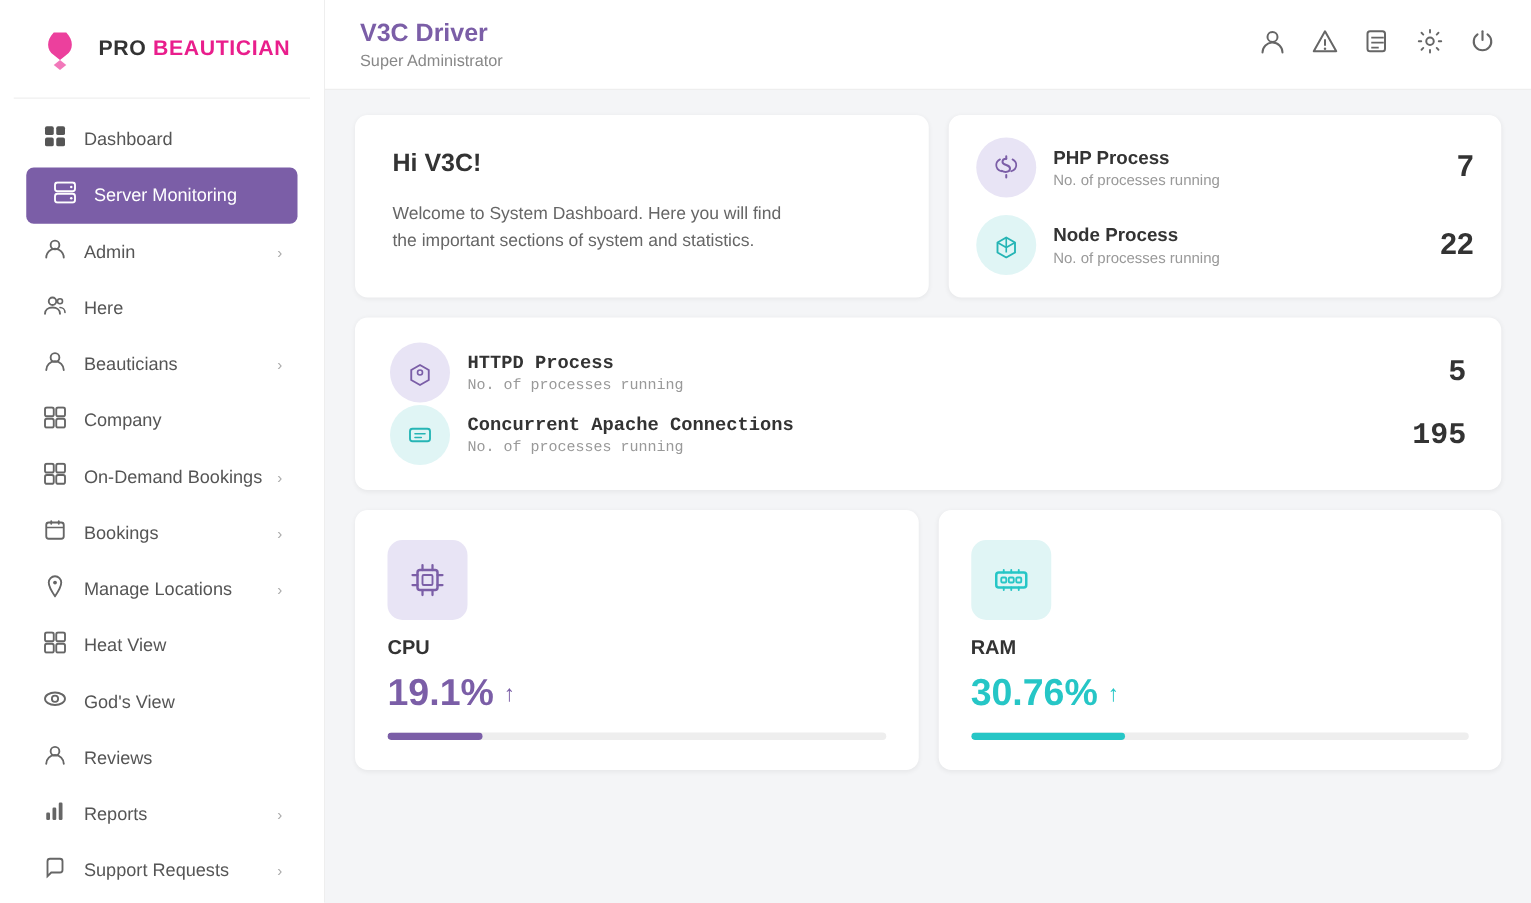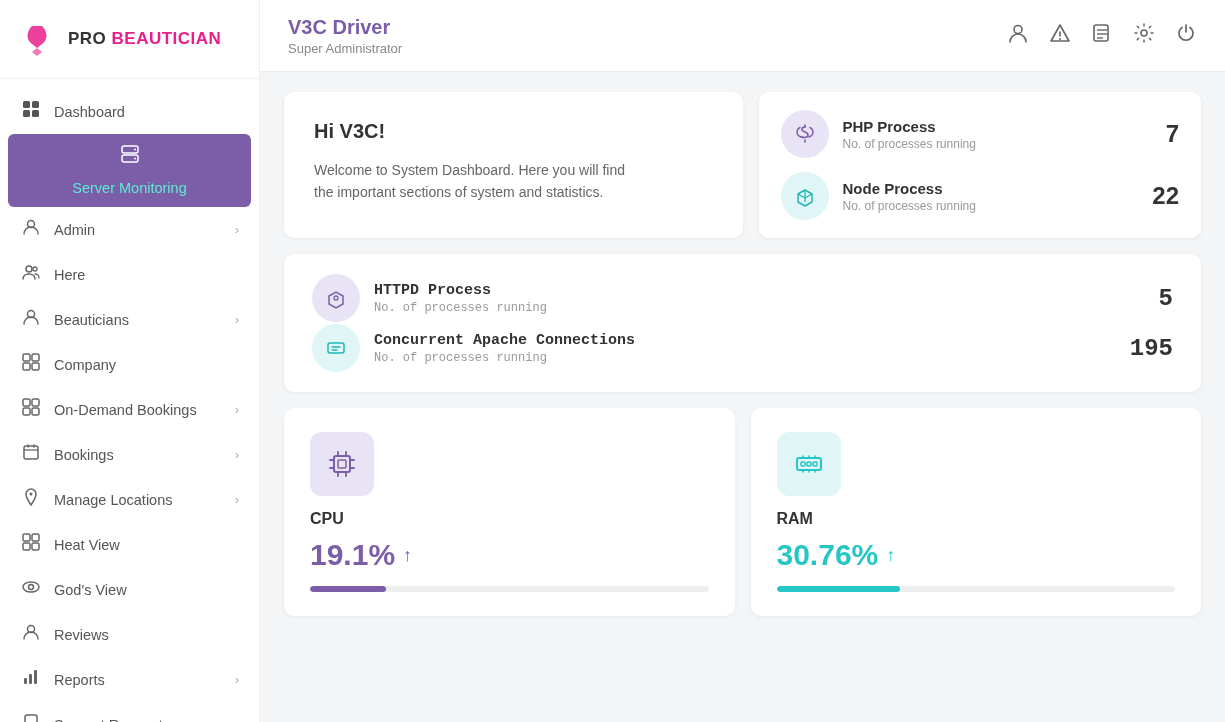--- a/index.html
+++ b/index.html
@@ -8,20 +8,21 @@
     
     .sidebar {
       width: 260px;
       background: #fff;
       height: 722px;
       display: flex;
       flex-direction: column;
       flex-shrink: 0;
       border-right: 1px solid #eee;
       overflow-y: auto;
+      align-items: center;
     }
     .sidebar-logo {
       display: flex;
       align-items: center;
       padding: 18px 16px;
       gap: 10px;
       border-bottom: 1px solid #f0f0f0;
     }
     .logo-icon {
       width: 42px;
@@ -43,24 +44,23 @@
       cursor: pointer;
       color: #555;
       font-size: 14.5px;
       gap: 12px;
       border-radius: 0;
       position: relative;
       transition: background 0.15s;
     }
     .nav-item.active {
       background: #7b5ea7;
-      color: #5eead4;
+      color: #ffffff;
       border-radius: 6px;
       margin: 0 8px;
-      flex-direction: column;
     }
     .nav-item .nav-icon { font-size: 17px; width: 22px; text-align: center; flex-shrink: 0; }
     .nav-item .nav-label { flex: 1; }
     .nav-item .nav-arrow { font-size: 12px; color: #aaa; }
 
     
     .main {
       flex: 1;
       display: flex;
       flex-direction: column;

